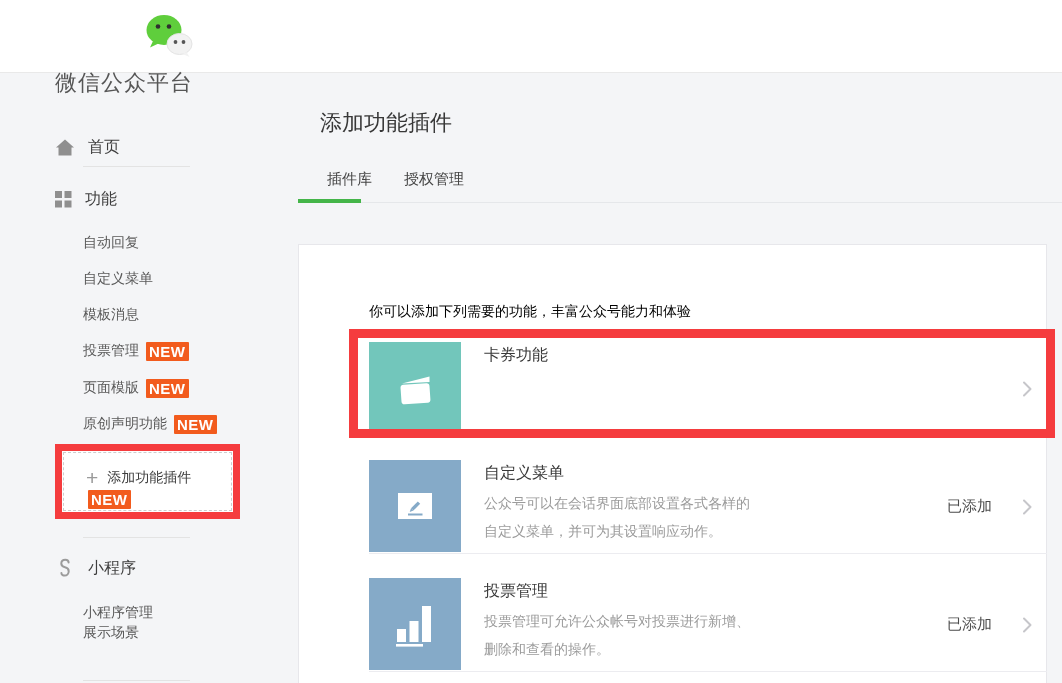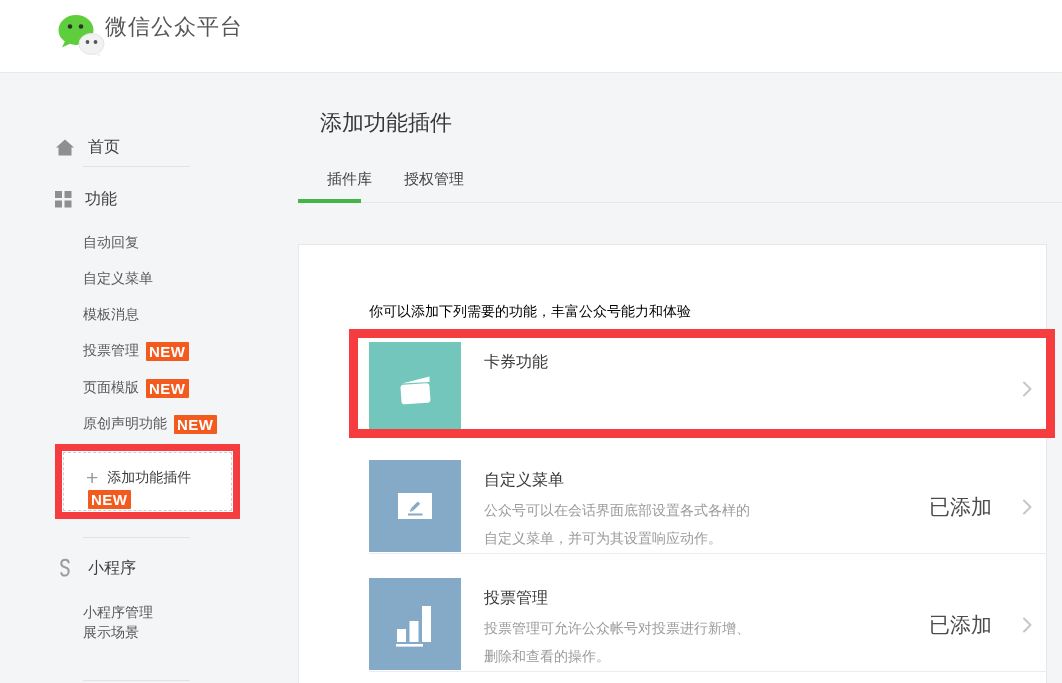--- a/index.html
+++ b/index.html
@@ -1,21 +1,21 @@
 <!DOCTYPE html>
 <html><head>
 <meta charset="utf-8">
 <style>
   html,body{margin:0;padding:0;background:#fff;}
   body{font-family:"Liberation Sans","DejaVu Sans",sans-serif;}
   #canvas{position:relative;width:1062px;height:683px;background:#f4f5f7;overflow:hidden;}
 
   
   .header{position:absolute;left:0;top:0;width:1062px;height:72px;background:#fff;border-bottom:1px solid #e9e9e9;z-index:5;}
-  .logo{position:absolute;left:55px;top:12px;display:flex;align-items:flex-start;cursor:pointer;}
+  .logo{position:absolute;left:55px;top:12px;display:flex;align-items:flex-end;gap:10px;cursor:pointer;flex-direction:column;}
   .app-title{font-size:22px;color:#565656;letter-spacing:1px;}
 
   
   .side-section{position:absolute;left:55px;height:22px;display:flex;align-items:center;gap:13px;font-size:16px;color:#3e3e3e;cursor:pointer;}
   .side-sub{position:absolute;left:83px;height:20px;display:flex;align-items:center;gap:7px;font-size:14px;color:#595959;cursor:pointer;}
   .side-divider{position:absolute;left:83px;width:107px;height:1px;background:#e3e3e3;}
   .badge{background:#f25b1d;color:#fff;font-size:15px;font-weight:bold;line-height:1;padding:2px 3px;border-radius:1px;letter-spacing:.5px;}
 
   
   .annotation-sidebar{position:absolute;left:55px;top:444px;width:185px;height:75px;background:#fff;border:7px solid #f53c3e;box-sizing:border-box;z-index:6;cursor:pointer;}
@@ -33,24 +33,24 @@
 
   .panel{position:absolute;left:298px;top:244px;width:749px;height:441px;background:#fff;border:1px solid #e7e7eb;box-sizing:border-box;}
   .intro{position:absolute;left:70px;top:56px;font-size:14px;color:#000000;line-height:20px;}
   .rows{position:absolute;left:70px;top:73px;width:678px;}
   .row{height:118px;box-sizing:border-box;border-bottom:1px solid #ececf0;display:flex;align-items:flex-start;padding-top:24px;cursor:pointer;}
   .row-icon{width:92px;height:92px;flex:none;display:flex;align-items:center;justify-content:center;}
   .tile-teal{background:#72c6bb;}
   .tile-blue{background:#85aac8;}
   .pen-box{width:34px;height:26px;background:#fff;display:flex;align-items:center;justify-content:center;}
   .row-text{padding-left:23px;width:392px;}
-  .row-title{font-size:16px;color:#383838;margin-top:10px;}
+  .row-title{font-size:16px;color:#383838;margin-top:3px;}
   .row-desc{font-size:14px;color:#9b9b9b;line-height:28px;margin-top:5px;}
   .row-right{margin-left:auto;display:flex;align-items:center;gap:30px;margin-right:14px;align-self:center;}
-  .row-status{font-size:21px;color:#4c4c4c;}
+  .row-status{font-size:15px;color:#4c4c4c;}
 
   
   .annotation-row{position:absolute;left:349px;top:329px;width:706px;height:109px;border:9px solid #f53c3e;box-sizing:border-box;z-index:6;pointer-events:none;}
 </style>
 </head>
 <body>
 
 <div id="canvas">
 
   <div class="header">

